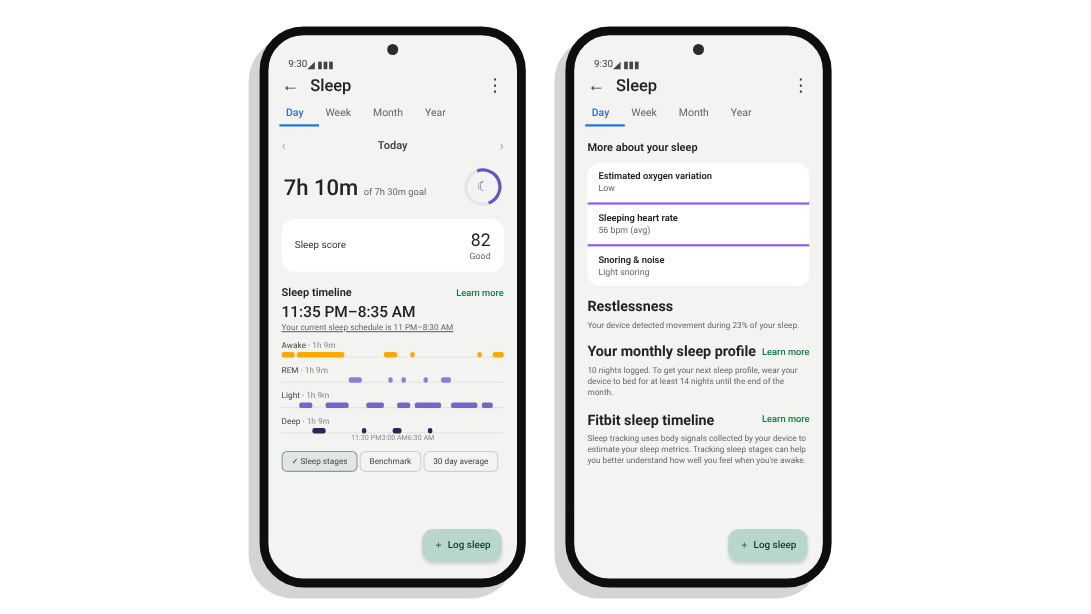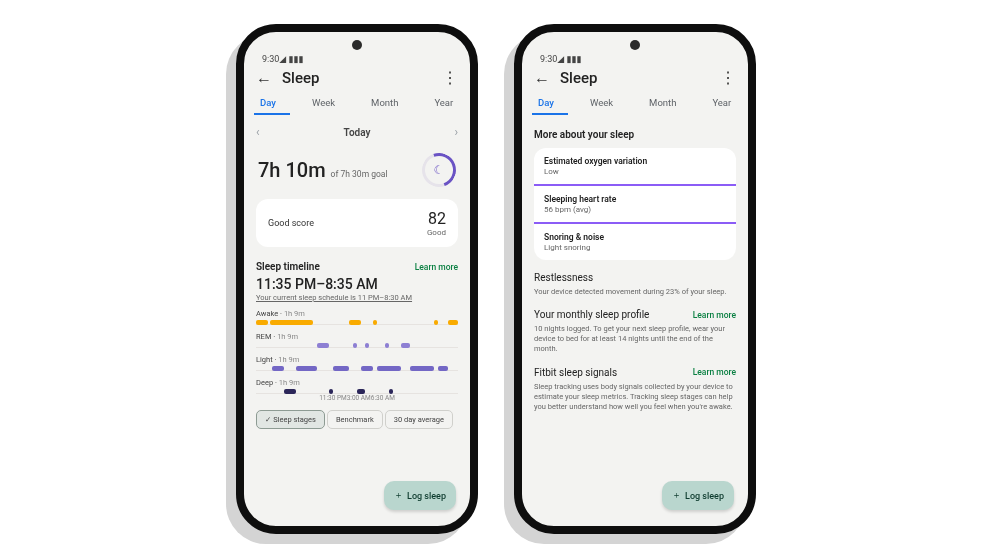--- a/index.html
+++ b/index.html
@@ -8,21 +8,21 @@
   .phone-shadow::before { content:""; position:absolute; left:-10px; top:10px; width:100%; height:100%; background:#d4d4d4; border-radius:40px; z-index:-1; }
   .phone {
     width: 242px; height: 510px; background: #f3f3f1; border: 8px solid #0e0e0e;
     border-radius: 40px; overflow:hidden; position:relative;
   }
   .statusbar { display:flex; align-items:center; justify-content:flex-start; font-size:9px; color:#444; padding: 6px 18px 0 18px; height:22px;margin-top:13px;}
   .statusbar .cam { position:absolute; left:50%; top:8px; transform:translateX(-50%); width:10px; height:10px; background:#2b2b2b; border-radius:50%; }
   .navbar { display:flex; align-items:center; padding: 2px 12px 4px 12px; gap:10px; }
   .navbar .title { font-size:15px; font-weight:500; color:#222; flex:1;}
   .icon-btn { color:#333; font-size:16px; line-height:1; }
-  .tabs { display:flex; gap:16px; padding: 0 10px; font-size:9.5px; color:#5f6368; }
+  .tabs { display:flex; gap:0; padding: 0 10px; font-size:9.5px; color:#5f6368; }
   .tabs .tab { padding: 6px 14px 5px 6px; }
   .tabs .tab.active { color:#1a73e8; border-bottom:2px solid #1a73e8; font-weight:500; }
   .content { padding: 8px 12px; overflow:hidden; }
   .range-row { display:flex; align-items:center; justify-content:space-between; font-size:10px; color:#444; margin-top:2px; }
   .range-row .label { font-weight:600; }
   .chev { color:#9aa0a6; font-size:12px; }
   .score-block { display:flex; align-items:center; justify-content:space-between; margin-top:14px; padding:0 2px;}
   .dur { font-size:20px; font-weight:500; color:#222;}
   .dur .sub { font-size:8.5px; font-weight:400; color:#666; }
   .gauge { width:34px; height:34px; border-radius:50%; border:3px solid #e6e3ea; border-top-color:#6a53c4; border-right-color:#6a53c4; transform:rotate(25deg); position:relative;}
@@ -52,21 +52,21 @@
   .fab { position:absolute; right:14px; bottom:16px; background:#b9d6ce; color:#0d3b2e; font-size:9px; font-weight:500; padding:8px 10px; border-radius:10px; display:flex; align-items:center; gap:4px; box-shadow:0 2px 3px rgba(0,0,0,.15);}
   
   .section-head { font-size:10px; font-weight:600; color:#222; margin-top:6px;}
   .panel { background:#fff; border-radius:12px; margin-top:8px; overflow:hidden;}
   .panel .row { padding:8px 10px; border-bottom:2px solid #8b5cf6;}
   .panel .row:last-child { border-bottom:none;}
   .panel .row .k { font-size:8.5px; font-weight:600; color:#222;}
   .panel .row .v { font-size:8px; color:#666; margin-top:1px;}
   .para { font-size:7.5px; color:#666; margin-top:4px; line-height:1.35;}
   .head-row { display:flex; justify-content:space-between; align-items:center; margin-top:12px;}
-  .head-row .t { font-size:10px; font-weight:400; color:#222;}
+  .head-row .t { font-size:13px; font-weight:700; color:#222;}
 </style>
 </head>
 <body>
 
 <div class="phone-shadow">
 <div class="phone">
   <div class="statusbar">
     <span>9:30</span>
     <span class="cam"></span>
     <span>◢ ▮▮▮</span>
@@ -91,21 +91,21 @@
     <div class="score-block">
       <div class="dur">
         <span>7h 10m</span>
         <span class="sub">of 7h 30m goal</span>
       </div>
       <div class="gauge">
             <span class="moon">☾</span>
           </div>
     </div>
     <div class="card">
-      <span class="l">Good score</span>
+      <span class="l">Sleep score</span>
       <span class="r">
         <div class="num">82</div>
         <div class="tag">Good</div>
       </span>
     </div>
     <div class="section-title">
       <span>Sleep timeline</span>
       <span class="learn-link">Learn more</span>
     </div>
     <div class="time-range">11:35 PM–8:35 AM</div>
@@ -211,21 +211,21 @@
     </div>
     <div class="para">Your device detected movement during 23% of your sleep.</div>
 
     <div class="head-row">
       <span class="t">Your monthly sleep profile</span>
       <span class="learn-link">Learn more</span>
     </div>
     <div class="para">10 nights logged. To get your next sleep profile, wear your device to bed for at least 14 nights until the end of the month.</div>
 
     <div class="head-row">
-      <span class="t">Fitbit sleep signals</span>
+      <span class="t">Fitbit sleep timeline</span>
       <span class="learn-link">Learn more</span>
     </div>
     <div class="para">Sleep tracking uses body signals collected by your device to estimate your sleep metrics. Tracking sleep stages can help you better understand how well you feel when you're awake.</div>
   </div>
   <div class="fab">
         <span>＋</span>
         <span>Log sleep</span>
       </div>
 </div>
 </div>

